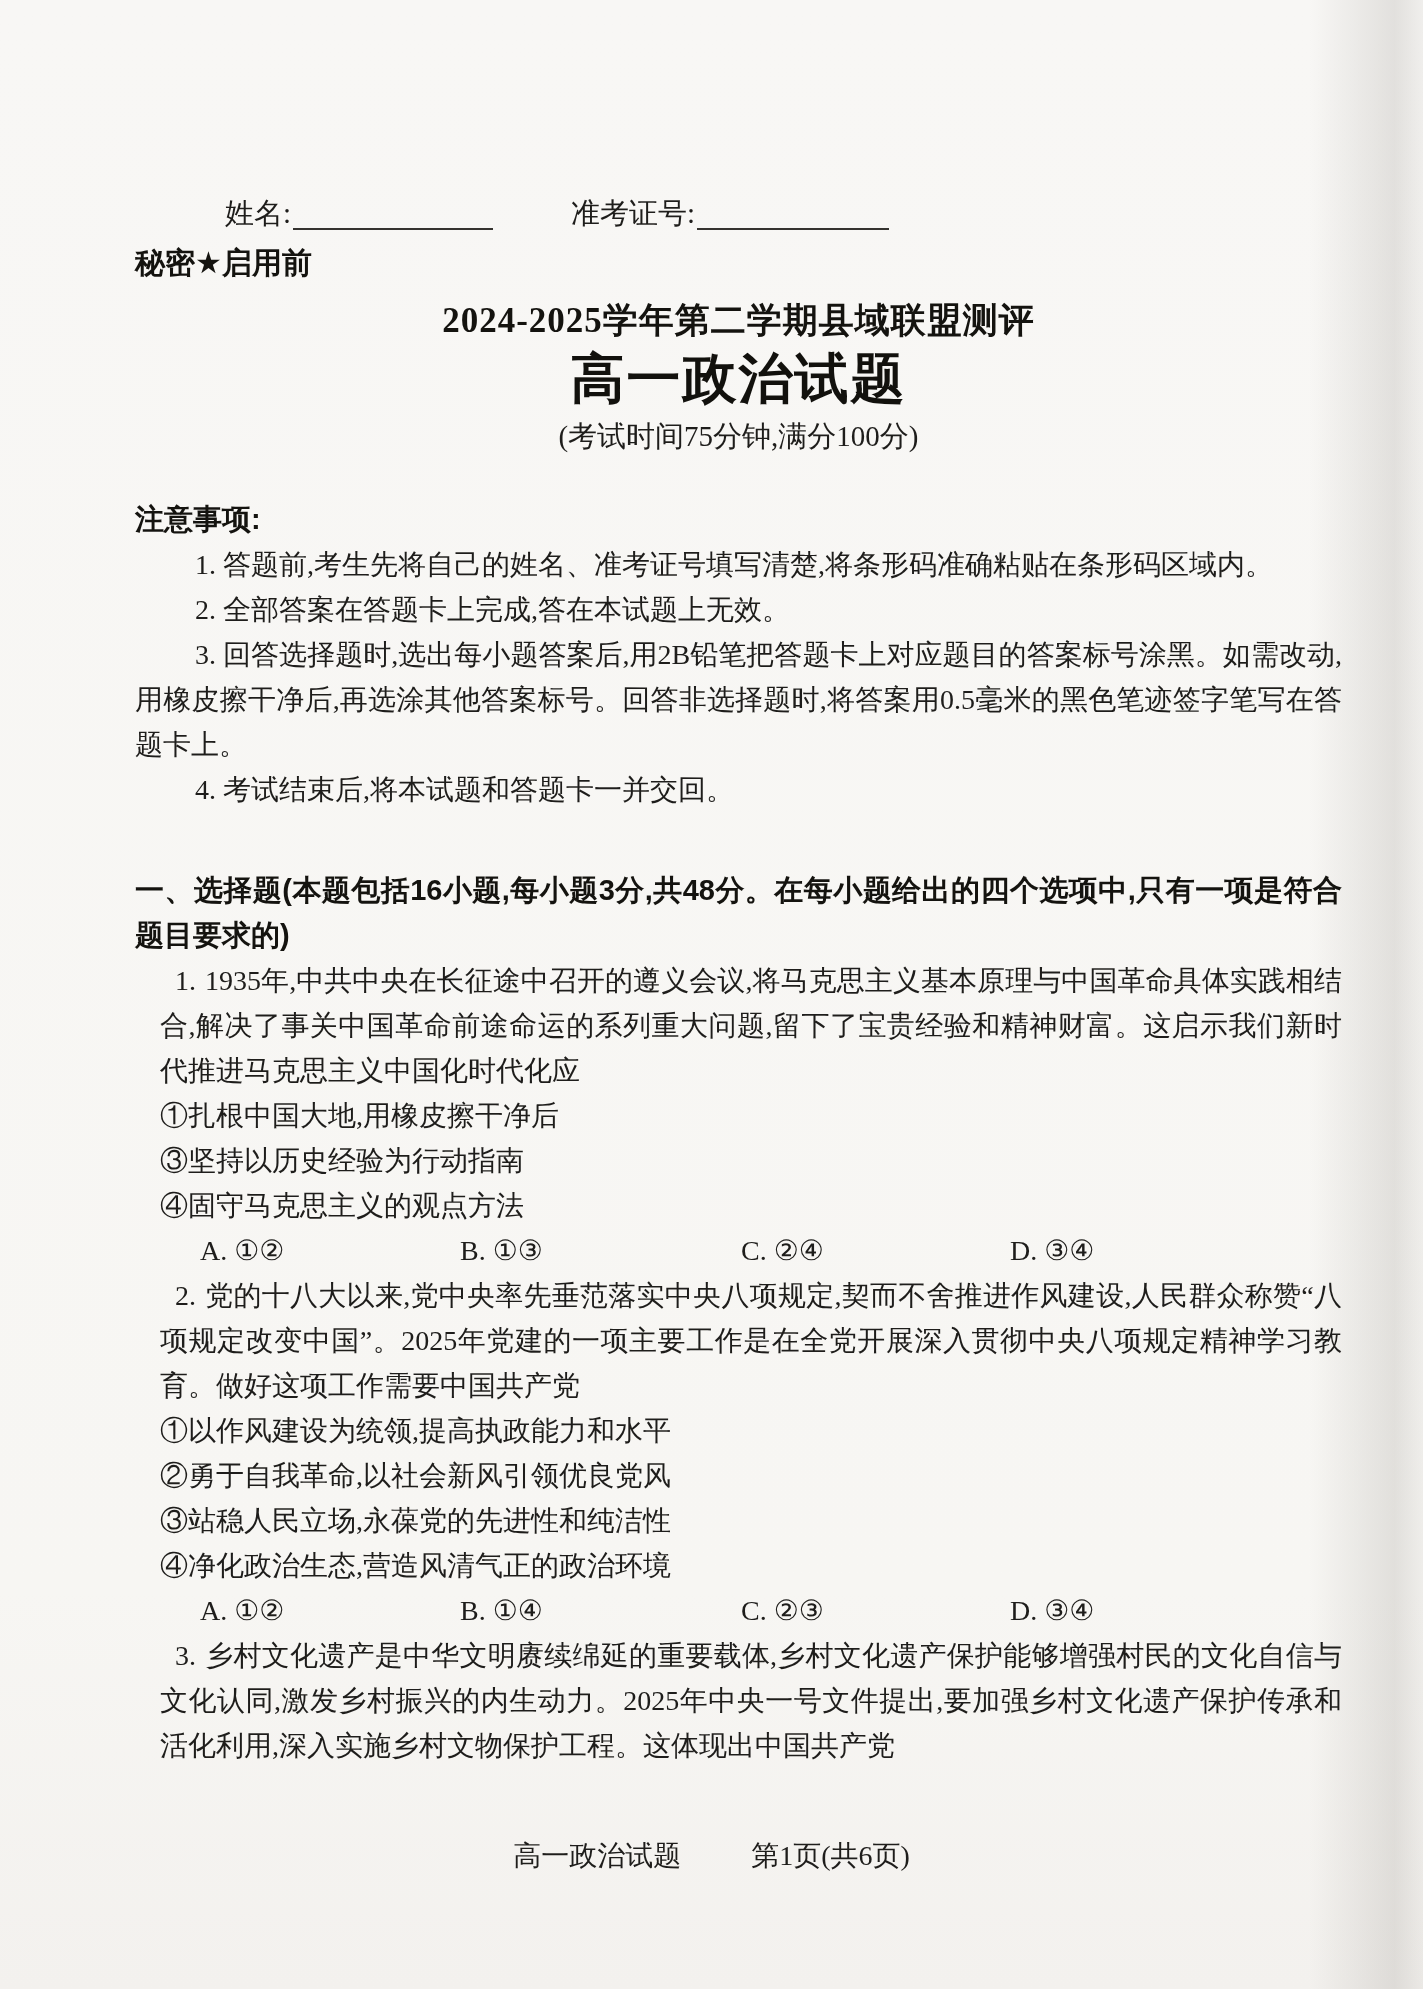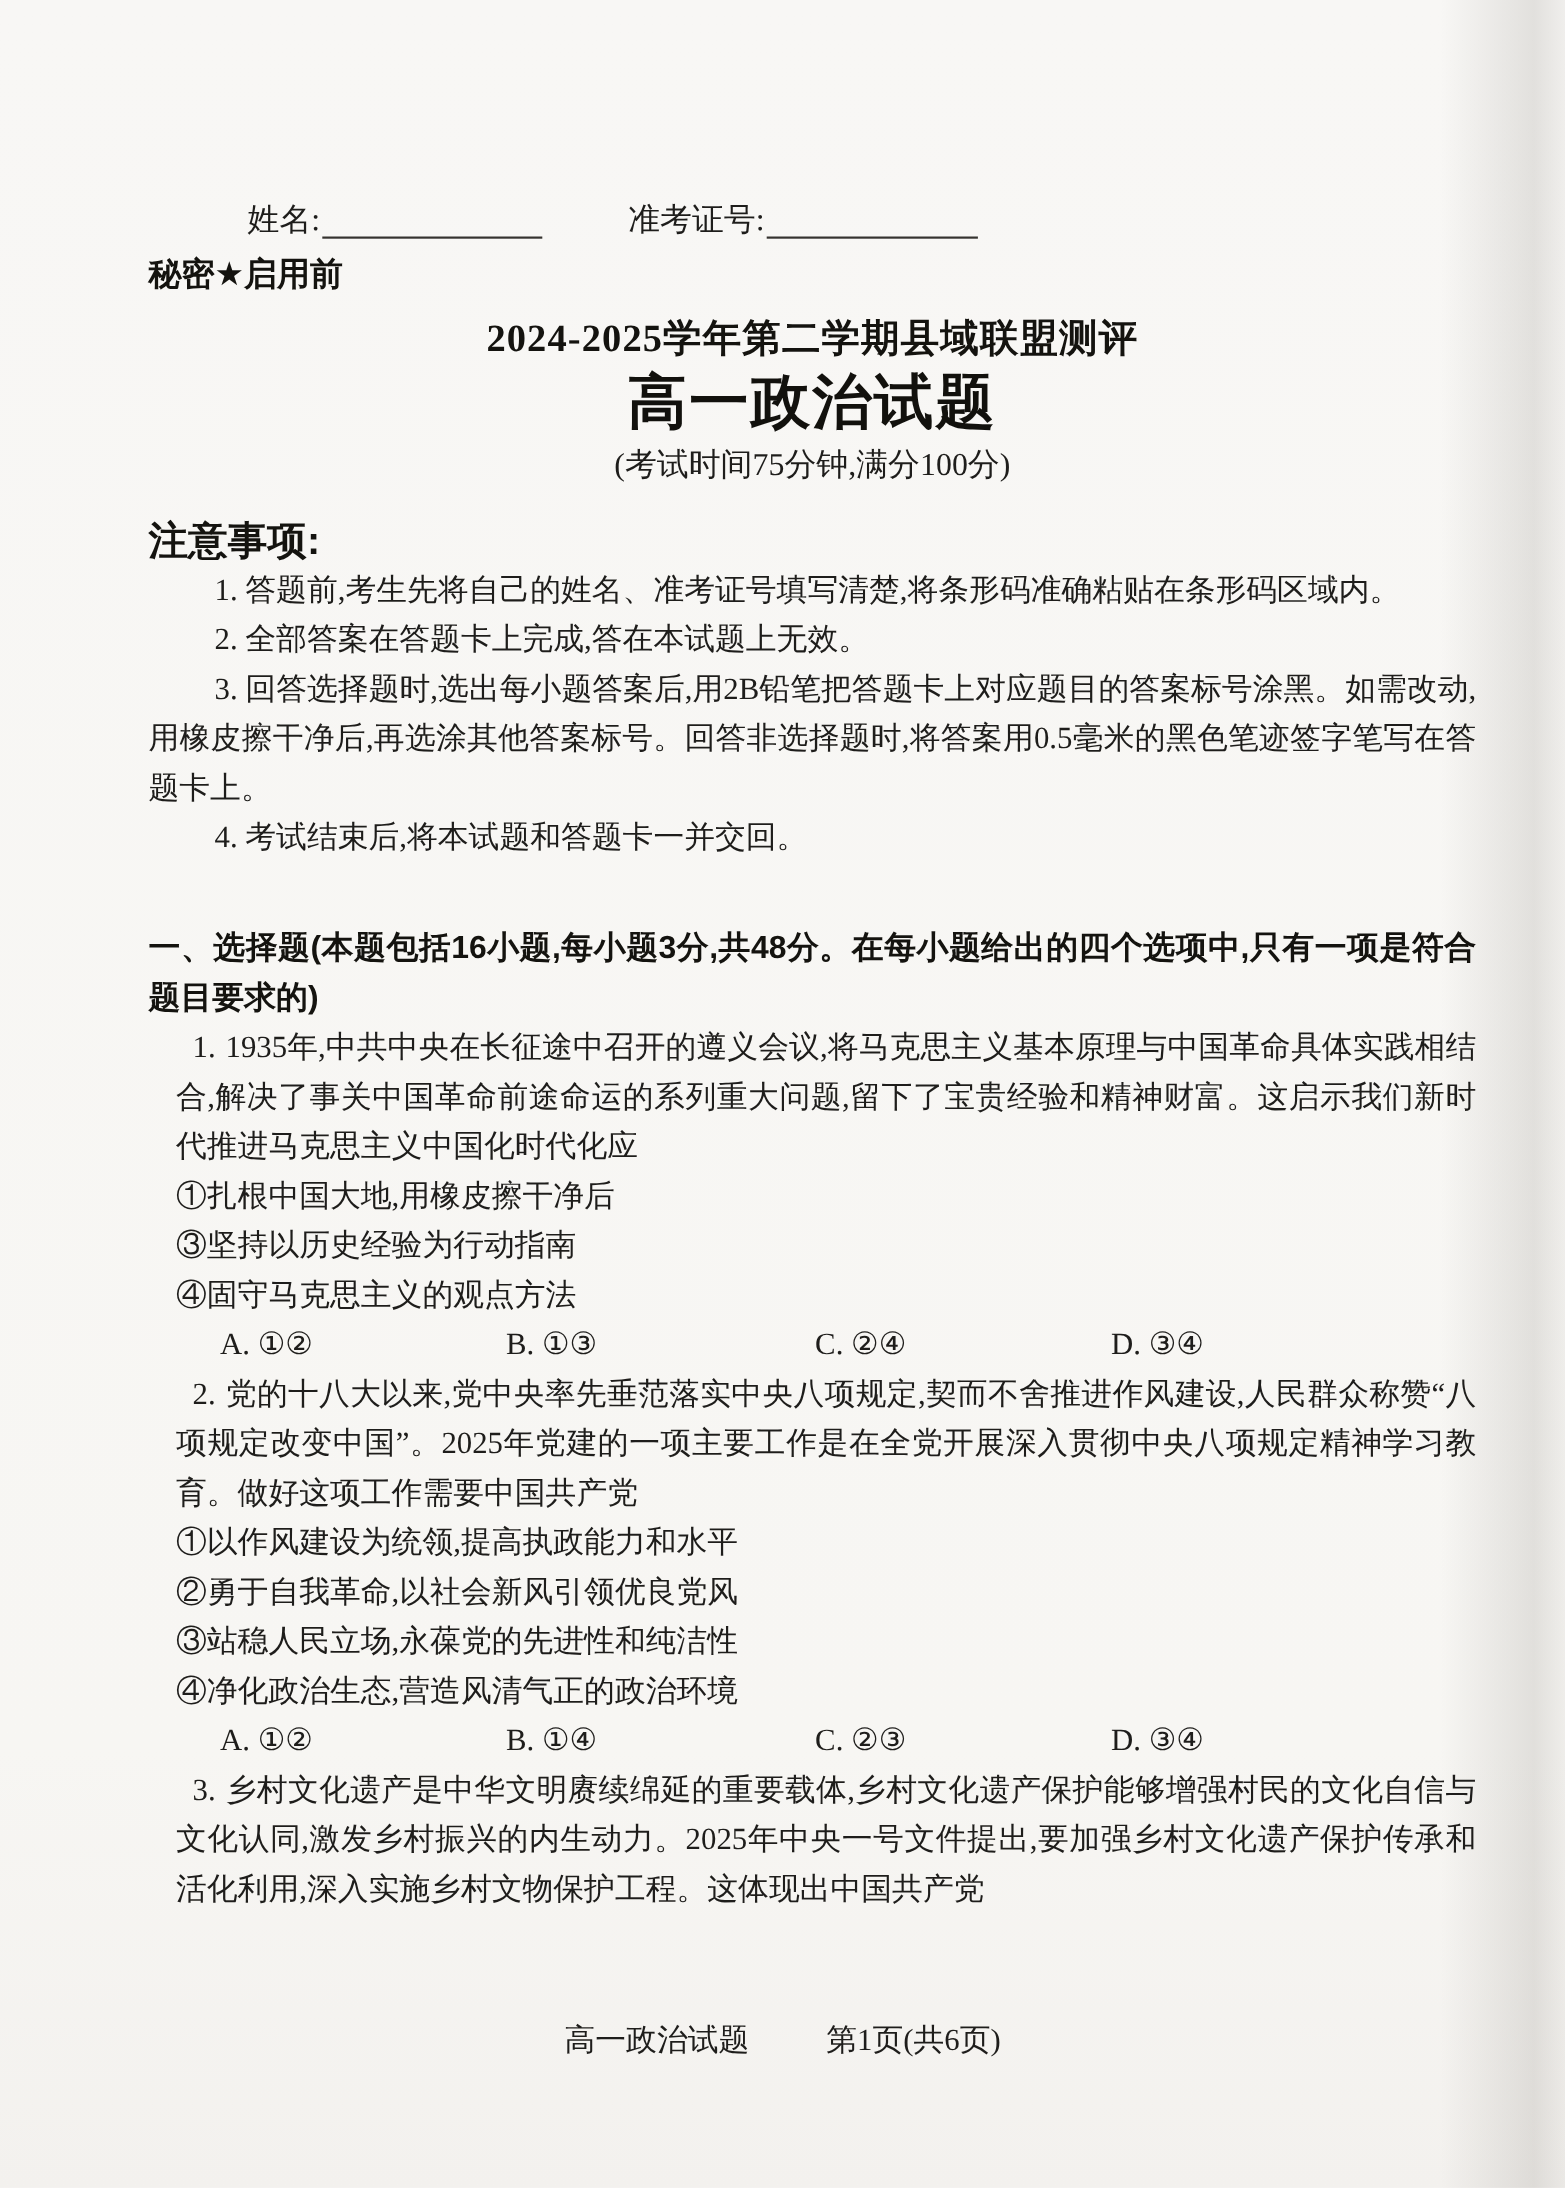--- a/index.html
+++ b/index.html
@@ -13,21 +13,21 @@
     font-family: "Liberation Serif", "DejaVu Serif", serif;
     font-size: 28px;
     line-height: 45px;
     background:
       linear-gradient(to right, rgba(110,105,98,0) 92%, rgba(110,105,98,0.16) 98%, rgba(110,105,98,0.06) 100%),
       linear-gradient(to bottom, #f8f7f5 0%, #f7f6f3 80%, #f3f1ee 100%);
     overflow: hidden;
   }
   .content {
     position: absolute;
-    left: 0; top: 3px;
+    left: 0; top: 16px;
     width: 100%;
     box-sizing: border-box;
     padding: 0 81px 0 135px;
   }
   
   .name-row {
     margin-top: 180px;
     display: flex;
     align-items: flex-end;
     padding-left: 90px;
@@ -69,24 +69,24 @@
     letter-spacing: 2px;
     color: #12110d;
   }
   .exam-meta {
     margin-top: 6px;
     text-align: center;
     font-size: 29px;
     line-height: 40px;
   }
   .notice-title {
-    margin-top: 26px;
+    margin-top: 41px;
     font-family: "Liberation Sans", "DejaVu Sans", sans-serif;
     font-weight: bold;
-    font-size: 36px;
+    font-size: 29px;
     line-height: 45px;
     color: #14130f;
   }
   .note {
     margin: 0;
     text-indent: 60px;
     text-align: justify;
   }
   .section-header {
     margin-top: 56px;

